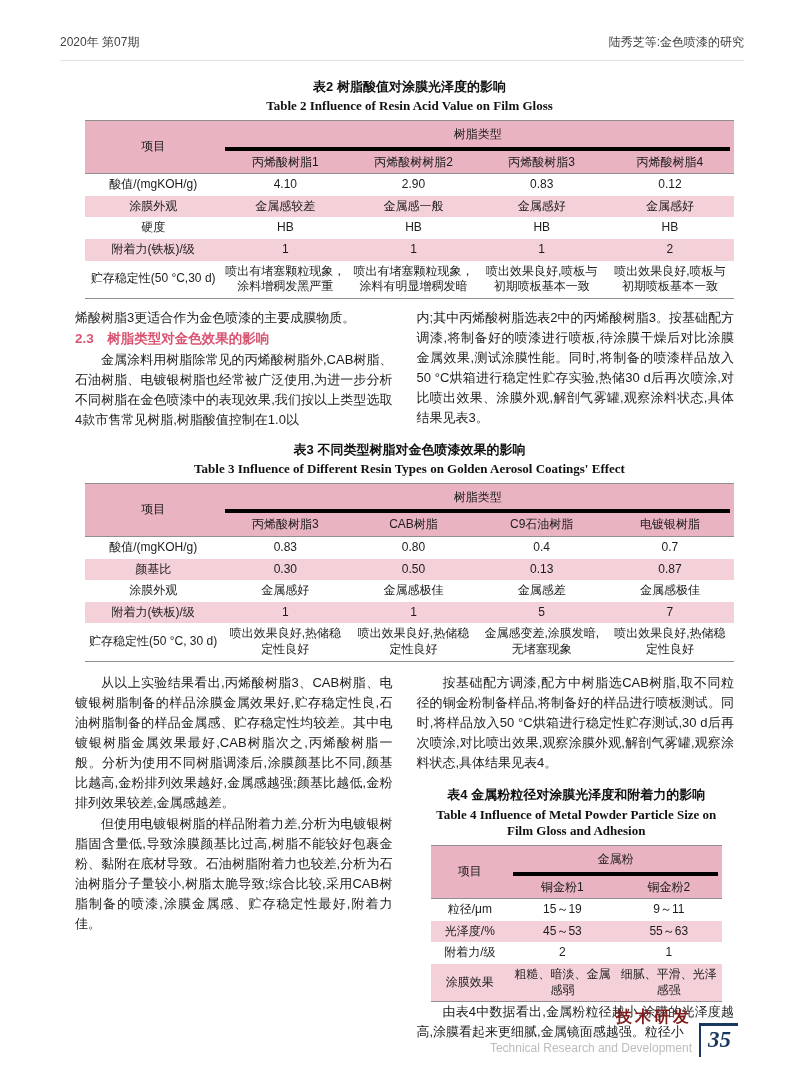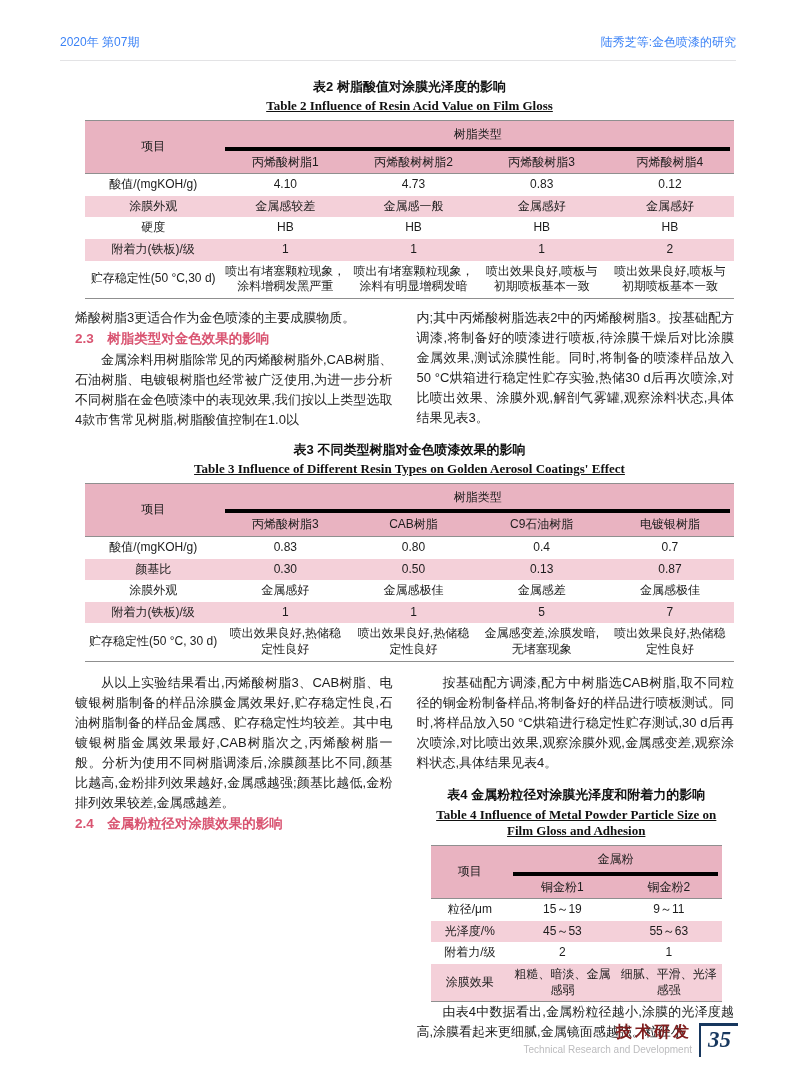--- a/index.html
+++ b/index.html
@@ -3,31 +3,31 @@
 <meta charset="utf-8">
 <style>
   html,body{margin:0;padding:0;background:#ffffff;}
   .page{
     position:relative;width:794px;height:1077px;background:#ffffff;
     font-family:"Liberation Sans","DejaVu Sans",sans-serif;color:#1c1c1c;
     overflow:hidden;margin:0 auto;
   }
   
   .run-header{
-    position:absolute;top:34px;left:60px;right:58px;
+    position:absolute;top:34px;left:60px;right:50px;
     display:flex;justify-content:space-between;align-items:flex-end;
-    font-size:12px;color:#3b82f6;padding-bottom:9px;border-bottom:1px solid #e3e3e5;
+    font-size:12px;color:#404040;padding-bottom:9px;border-bottom:1px solid #e3e3e5;
   }
   
   .content{position:absolute;top:78px;left:75px;width:659px;}
   .tblwrap{margin:10px 0 0 10px;width:649px;}
   .tbl-title-cn{text-align:center;font-weight:bold;font-size:13px;color:#111;}
   .tbl-title-en{
     text-align:center;font-weight:bold;font-size:13px;color:#111;
-    font-family:"Liberation Serif","DejaVu Serif",serif;margin:2px 0 6px;text-decoration:underline;
+    font-family:"Liberation Serif","DejaVu Serif",serif;margin:2px 0 6px;
   }
   table.data-table{
     width:100%;border-collapse:collapse;font-size:12px;table-layout:fixed;
     border-top:1.4px solid #8f8f8f;border-bottom:1.4px solid #8f8f8f;
   }
   table.data-table th,table.data-table td{
     padding:3px 4px;text-align:center;font-weight:normal;line-height:1.3;vertical-align:middle;
   }
   table.data-table thead th{background:var(--hdr-pink);}
   table.data-table thead tr.subhead th{border-bottom:1.2px solid #8f8f8f;padding-top:1px;}
@@ -47,21 +47,21 @@
   .t4wrap{margin:12px 12px 0 14px;}
   .t4wrap .tbl-title-en{line-height:1.25;}
   .t4para{margin-top:12px;}
   
   .run-footer{
     position:absolute;right:56px;bottom:20px;
     display:flex;align-items:flex-end;
   }
   .f-text{text-align:right;margin-right:7px;padding-bottom:2px;}
   .f-cn{font-size:16px;font-weight:bold;color:#7f1d1d;letter-spacing:3px;}
-  .f-en{font-size:10px;color:#bcbcbe;margin-top:1px;}
+  .f-en{font-size:12px;color:#bcbcbe;margin-top:13px;}
   .f-page{
     border-top:3px solid var(--blue);border-left:2px solid var(--blue);
     padding:0 7px 2px 7px;min-width:22px;text-align:center;
     font-family:"Liberation Serif","DejaVu Serif",serif;
     font-style:italic;font-weight:bold;color:var(--blue);font-size:23px;line-height:1.25;
   }
 </style>
 </head>
 <body>
 
@@ -96,21 +96,21 @@
             <th>丙烯酸树脂1</th>
             <th>丙烯酸树树脂2</th>
             <th>丙烯酸树脂3</th>
             <th>丙烯酸树脂4</th>
           </tr>
         </thead>
         <tbody>
             <tr>
               <td class="rowlabel">酸值/(mgKOH/g)</td>
               <td>4.10</td>
-              <td>4.73</td>
+              <td>2.90</td>
               <td>0.83</td>
               <td>0.12</td>
             </tr>
             <tr class="pink">
               <td class="rowlabel">涂膜外观</td>
               <td>金属感较差</td>
               <td>金属感一般</td>
               <td>金属感好</td>
               <td>金属感好</td>
             </tr>
@@ -211,24 +211,24 @@
               <td>金属感变差,涂膜发暗,无堵塞现象</td>
               <td>喷出效果良好,热储稳定性良好</td>
             </tr>
           </tbody>
       </table>
     </div>
 
     <div class="cols" style="margin-top:11px;">
       <div class="col">
         <p class="indent">从以上实验结果看出,丙烯酸树脂3、CAB树脂、电镀银树脂制备的样品涂膜金属效果好,贮存稳定性良,石油树脂制备的样品金属感、贮存稳定性均较差。其中电镀银树脂金属效果最好,CAB树脂次之,丙烯酸树脂一般。分析为使用不同树脂调漆后,涂膜颜基比不同,颜基比越高,金粉排列效果越好,金属感越强;颜基比越低,金粉排列效果较差,金属感越差。</p>
-        <p class="sec-h">2.4　金属粉粒径对涂膜效果的影响</p>
-      </div>
-      <div class="col">
-        <p class="indent">按基础配方调漆,配方中树脂选CAB树脂,取不同粒径的铜金粉制备样品,将制备好的样品进行喷板测试。同时,将样品放入50 °C烘箱进行稳定性贮存测试,30 d后再次喷涂,对比喷出效果,观察涂膜外观,金属感变差,观察涂料状态,具体结果见表4。</p>
+        <p class="indent">但使用电镀银树脂的样品附着力差,分析为电镀银树脂固含量低,导致涂膜颜基比过高,树脂不能较好包裹金粉、黏附在底材导致。石油树脂附着力也较差,分析为石油树脂分子量较小,树脂太脆导致;综合比较,采用CAB树脂制备的喷漆,涂膜金属感、贮存稳定性最好,附着力佳。</p>
+      </div>
+      <div class="col">
+        <p class="indent">按基础配方调漆,配方中树脂选CAB树脂,取不同粒径的铜金粉制备样品,将制备好的样品进行喷板测试。同时,将样品放入50 °C烘箱进行稳定性贮存测试,30 d后再次喷涂,对比喷出效果,观察涂膜外观,解剖气雾罐,观察涂料状态,具体结果见表4。</p>
 
         <div class="t4wrap">
           <div class="tbl-title-cn">表4  金属粉粒径对涂膜光泽度和附着力的影响</div>
           <div class="tbl-title-en">Table 4   Influence of Metal Powder Particle Size on Film Gloss and Adhesion</div>
           <table class="data-table">
             <colgroup>
                 <col class="c-label4">
                 <col>
                 <col>
               </colgroup>

